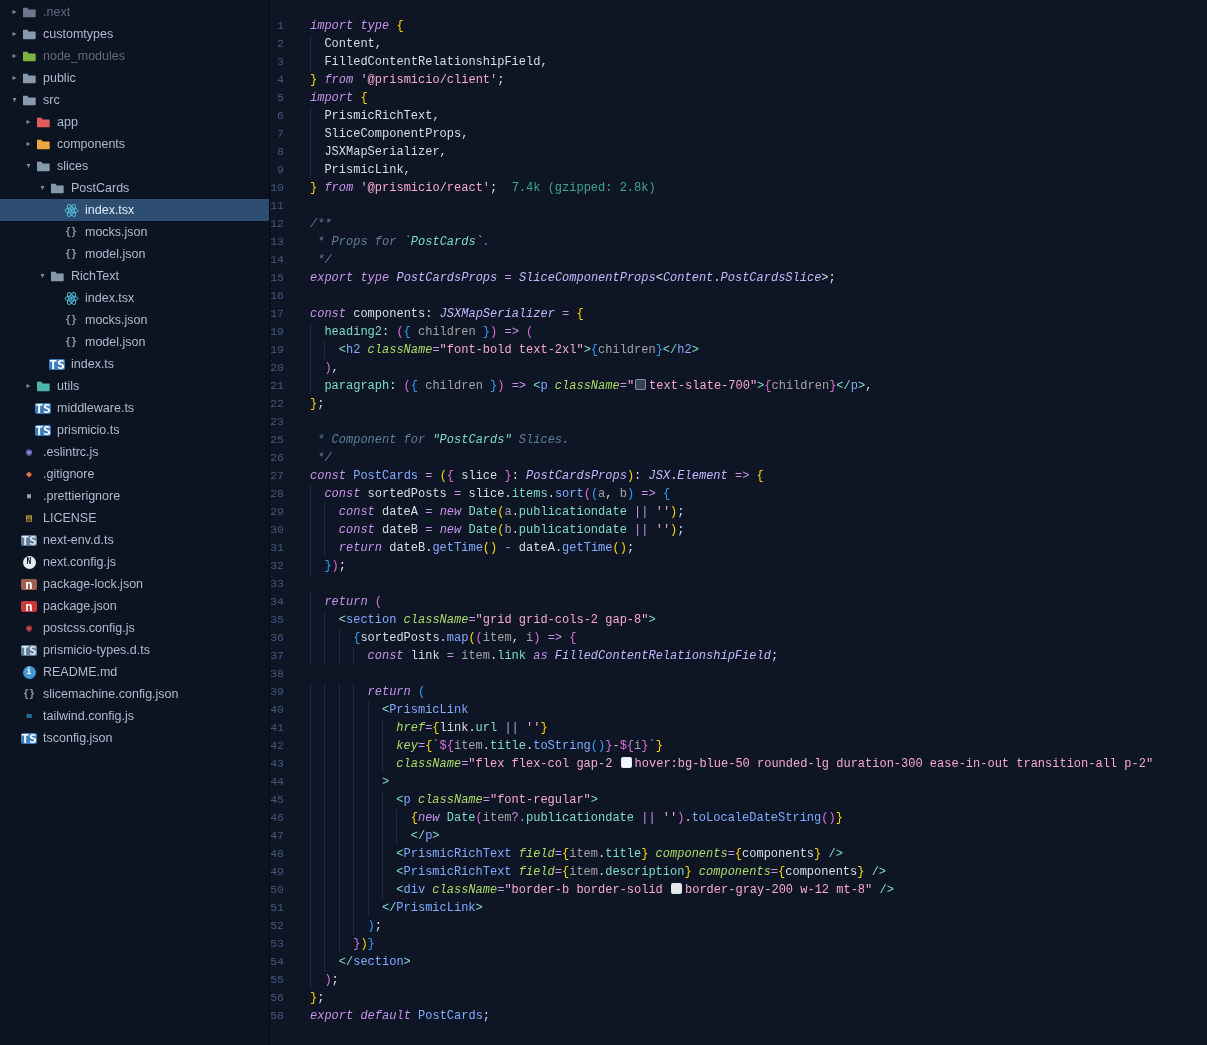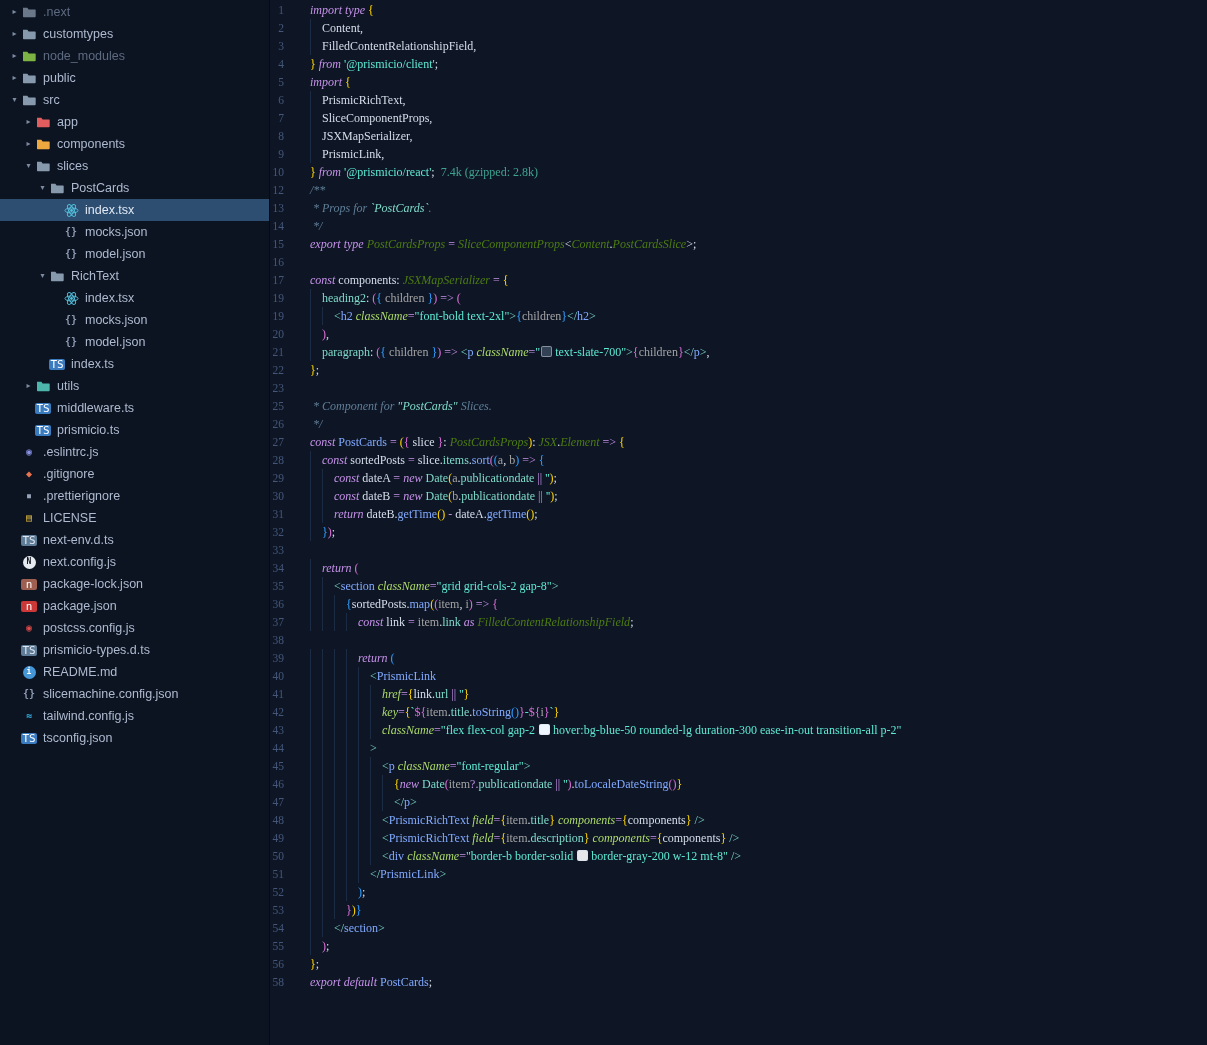--- a/index.html
+++ b/index.html
@@ -13,38 +13,38 @@
   body{font-family:"Liberation Sans",sans-serif}
   .app{display:flex;width:100%;height:100%}
 
   
   .sidebar{width:270px;min-width:270px;height:100%;background:var(--sidebar-bg);border-right:1px solid #060a13;padding-top:1px;overflow:hidden}
   .tree-row{display:flex;align-items:center;height:22px;cursor:pointer;color:#aebacf;font-size:12.5px;user-select:none}
   .tree-row.selected{background:var(--selection-bg);color:#e0e9f5}
   .tree-row.dim{color:#5d6a80}
   .chevron{width:13px;flex:none;font-size:8px;color:#7d8ba1;text-align:center;line-height:22px}
   .tree-icon{width:16px;height:16px;flex:none;margin-right:6px;display:flex;align-items:center;justify-content:center;font-family:"DejaVu Sans Mono",monospace;font-size:10px;font-weight:bold;line-height:1}
-  .tree-icon .badge{display:inline-flex;align-items:center;justify-content:center;width:30px;height:11px;border-radius:2px;font-size:11px;font-weight:normal;letter-spacing:0}
+  .tree-icon .badge{display:inline-flex;align-items:center;justify-content:center;width:30px;height:11px;border-radius:2px;font-size:13px;font-weight:bold;letter-spacing:0}
   .tree-icon .circle{display:inline-flex;align-items:center;justify-content:center;width:13px;height:13px;border-radius:50%;font-size:8px;font-weight:bold}
   .tree-label{white-space:nowrap;overflow:hidden;text-overflow:ellipsis}
 
   
-  .editor{flex:1;height:100%;overflow:hidden;background:var(--editor-bg);font-family:Liberation Serif, serif;font-size:12px;line-height:18px;padding-top:1px}
+  .editor{flex:1;height:100%;overflow:hidden;background:var(--editor-bg);font-family:Liberation Mono, monospace;font-size:12px;line-height:18px;padding-top:17px}
   .cl{white-space:pre;height:18px}
   .ln{display:inline-block;width:40px;text-align:right;color:#44577b;padding-right:26px;font-size:11.5px}
   .gd{display:inline-block;width:2ch;height:18px;vertical-align:top;box-shadow:inset 1px 0 0 var(--guide)}
   .tk{white-space:pre}
   .kw{color:#c792ea;font-style:italic}
   .op{color:#c792ea}
   .pn{color:#d6deeb}
   .id{color:#d6deeb}
   .fn{color:#82aaff}
   .te{color:#7fdbca}
-  .ty{color:#4d7c0f;font-style:italic}
-  .str{color:#5eead4}
+  .ty{color:#c4b5fd;font-style:italic}
+  .str{color:#f9a8d4}
   .cm{color:#5f7e97;font-style:italic}
   .cmh{color:#7fdbca;font-style:italic}
   .at{color:#addb67;font-style:italic}
   .tag{color:#82aaff}
   .ab{color:#7fdbca}
   .pa{color:#a3a3a3}
   .b0{color:#ffd602}
   .b1{color:#da70d6}
   .b2{color:#2f9fff}
   .hint{color:#3fa390}
@@ -315,20 +315,21 @@
         <div class="cl"><span class="ln">1</span><span class="tk kw">import </span><span class="tk kw">type </span><span class="tk b0">{</span></div>
         <div class="cl"><span class="ln">2</span><span class="gd"></span><span class="tk id">Content</span><span class="tk pn">,</span></div>
         <div class="cl"><span class="ln">3</span><span class="gd"></span><span class="tk id">FilledContentRelationshipField</span><span class="tk pn">,</span></div>
         <div class="cl"><span class="ln">4</span><span class="tk b0">}</span><span class="tk pn"> </span><span class="tk kw">from </span><span class="tk str">'@prismicio/client'</span><span class="tk pn">;</span></div>
         <div class="cl"><span class="ln">5</span><span class="tk kw">import </span><span class="tk b0">{</span></div>
         <div class="cl"><span class="ln">6</span><span class="gd"></span><span class="tk id">PrismicRichText</span><span class="tk pn">,</span></div>
         <div class="cl"><span class="ln">7</span><span class="gd"></span><span class="tk id">SliceComponentProps</span><span class="tk pn">,</span></div>
         <div class="cl"><span class="ln">8</span><span class="gd"></span><span class="tk id">JSXMapSerializer</span><span class="tk pn">,</span></div>
         <div class="cl"><span class="ln">9</span><span class="gd"></span><span class="tk id">PrismicLink</span><span class="tk pn">,</span></div>
         <div class="cl"><span class="ln">10</span><span class="tk b0">}</span><span class="tk pn"> </span><span class="tk kw">from </span><span class="tk str">'@prismicio/react'</span><span class="tk pn">;</span><span class="tk hint">  7.4k (gzipped: 2.8k)</span></div>
+        <div class="cl"><span class="ln">11</span></div>
         <div class="cl"><span class="ln">12</span><span class="tk cm">/**</span></div>
         <div class="cl"><span class="ln">13</span> <span class="tk cm">* Props for </span><span class="tk cmh">`PostCards`</span><span class="tk cm">.</span></div>
         <div class="cl"><span class="ln">14</span> <span class="tk cm">*/</span></div>
         <div class="cl"><span class="ln">15</span><span class="tk kw">export </span><span class="tk kw">type </span><span class="tk ty">PostCardsProps</span><span class="tk op"> = </span><span class="tk ty">SliceComponentProps</span><span class="tk pn">&lt;</span><span class="tk ty">Content</span><span class="tk pn">.</span><span class="tk ty">PostCardsSlice</span><span class="tk pn">&gt;</span><span class="tk pn">;</span></div>
         <div class="cl"><span class="ln">16</span></div>
         <div class="cl"><span class="ln">17</span><span class="tk kw">const </span><span class="tk id">components</span><span class="tk pn">: </span><span class="tk ty">JSXMapSerializer</span><span class="tk op"> = </span><span class="tk b0">{</span></div>
         <div class="cl"><span class="ln">19</span><span class="gd"></span><span class="tk te">heading2</span><span class="tk pn">: </span><span class="tk b1">(</span><span class="tk b2">{ </span><span class="tk pa">children</span><span class="tk b2"> }</span><span class="tk b1">)</span><span class="tk op"> =&gt; </span><span class="tk b1">(</span></div>
         <div class="cl"><span class="ln">19</span><span class="gd"></span><span class="gd"></span><span class="tk ab">&lt;</span><span class="tk tag">h2 </span><span class="tk at">className</span><span class="tk op">=</span><span class="tk str">"font-bold text-2xl"</span><span class="tk ab">&gt;</span><span class="tk b2">{</span><span class="tk pa">children</span><span class="tk b2">}</span><span class="tk ab">&lt;/</span><span class="tk tag">h2</span><span class="tk ab">&gt;</span></div>
         <div class="cl"><span class="ln">20</span><span class="gd"></span><span class="tk b1">)</span><span class="tk pn">,</span></div>
         <div class="cl"><span class="ln">21</span><span class="gd"></span><span class="tk te">paragraph</span><span class="tk pn">: </span><span class="tk b1">(</span><span class="tk b2">{ </span><span class="tk pa">children</span><span class="tk b2"> }</span><span class="tk b1">)</span><span class="tk op"> =&gt; </span><span class="tk ab">&lt;</span><span class="tk tag">p </span><span class="tk at">className</span><span class="tk op">=</span><span class="tk str">"</span><span class="swatch" style="background: rgb(51, 65, 85);"></span><span class="tk str">text-slate-700"</span><span class="tk ab">&gt;</span><span class="tk b1">{</span><span class="tk pa">children</span><span class="tk b1">}</span><span class="tk ab">&lt;/</span><span class="tk tag">p</span><span class="tk ab">&gt;</span><span class="tk pn">,</span></div>

